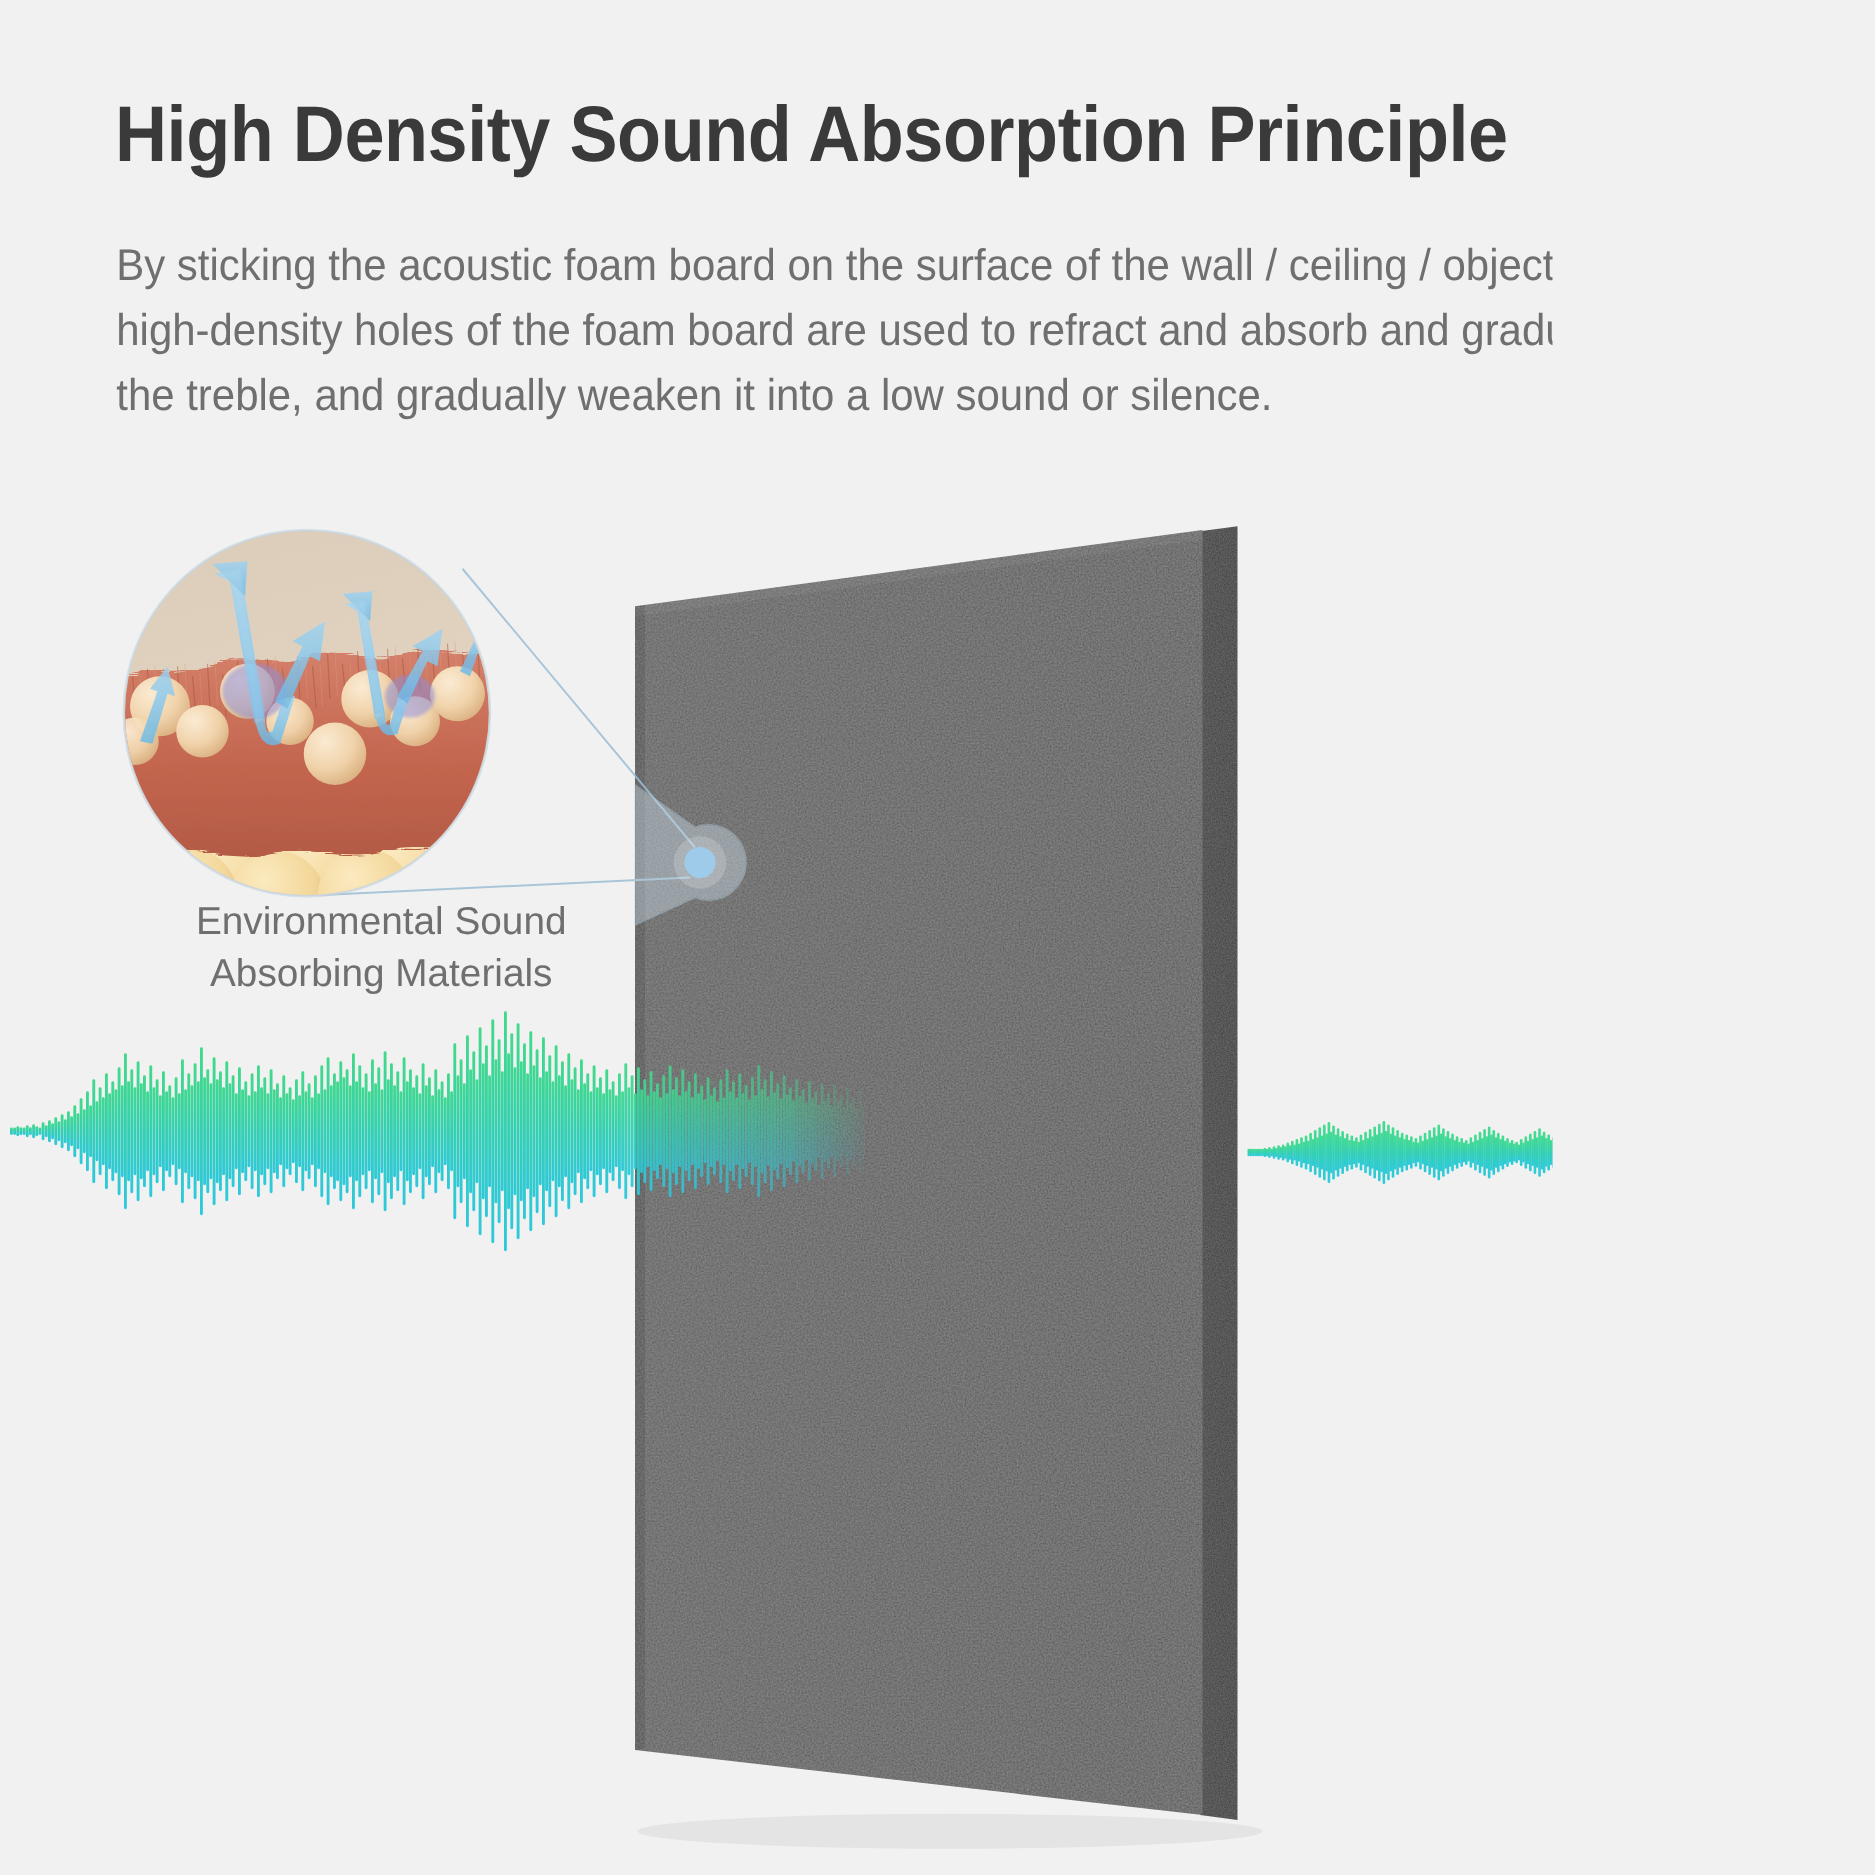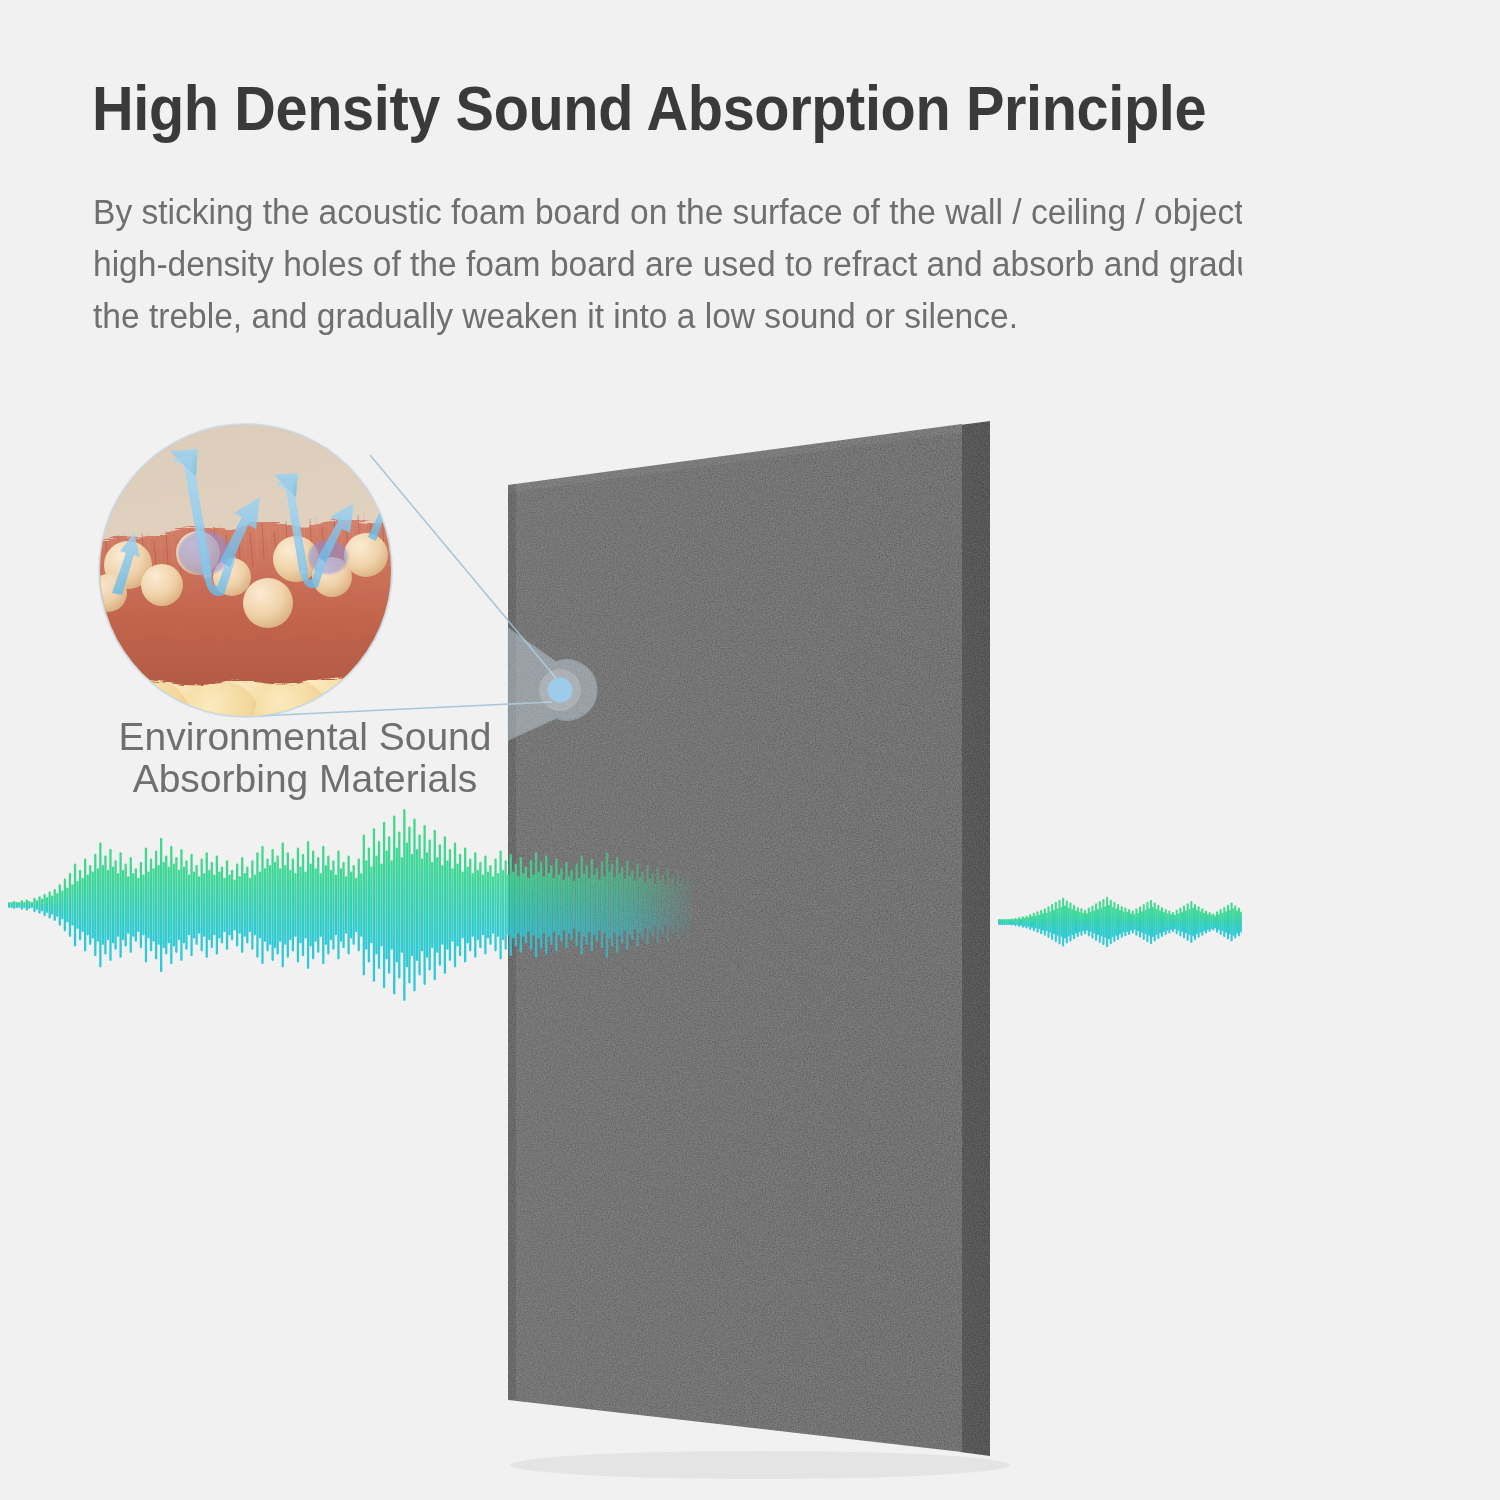--- a/index.html
+++ b/index.html
@@ -52,21 +52,21 @@
     background:#d9c9b7;
     box-shadow:0 0 0 1px rgba(190,210,222,.55);
   }
   .inset-svg { position:absolute; left:0; top:0; width:293px; height:293px; }
 
   
   .caption {
     position:absolute;
     left:90px; top:716px;
     width:430px;
-    font-size:39px;
+    font-size:31px;
     line-height:42px;
     color:#6f6f6f;
     text-align:center;
   }
 
   
   .wave-svg { position:absolute; left:0; top:0; width:1500px; height:1500px; pointer-events:none; }
 </style>
 </head>
 <body>

